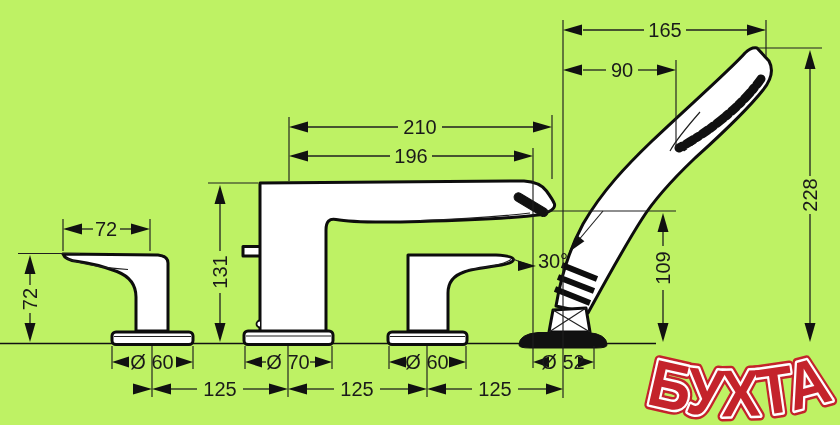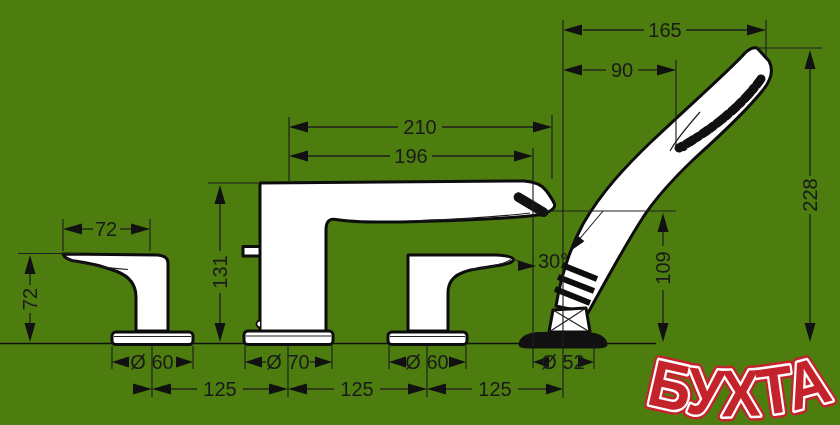--- a/index.html
+++ b/index.html
@@ -1,16 +1,16 @@
 <!DOCTYPE html>
 <html><head>
 <meta charset="utf-8">
 <style>
   html,body{margin:0;padding:0;background:#ffffff;}
-  .stage{position:relative;width:840px;height:425px;background:#4d7c0f;overflow:hidden;}
+  .stage{position:relative;width:840px;height:425px;background:#bef264;overflow:hidden;}
   svg{position:absolute;left:0;top:0;}
   .outline{fill:#ffffff;stroke:#0d0d0d;stroke-width:3;stroke-linejoin:round;}
   .thin{stroke:#1f1f1f;stroke-width:1.15;fill:none;}
   .dimline{stroke:#1f1f1f;stroke-width:1.3;fill:none;}
   .arrow{fill:#111111;stroke:none;}
   .dimtext{font-family:"Liberation Sans",sans-serif;font-size:20px;fill:#1a1a1a;}
   .dark{fill:#111111;stroke:#111111;}
 </style>
 </head>
 <body>

